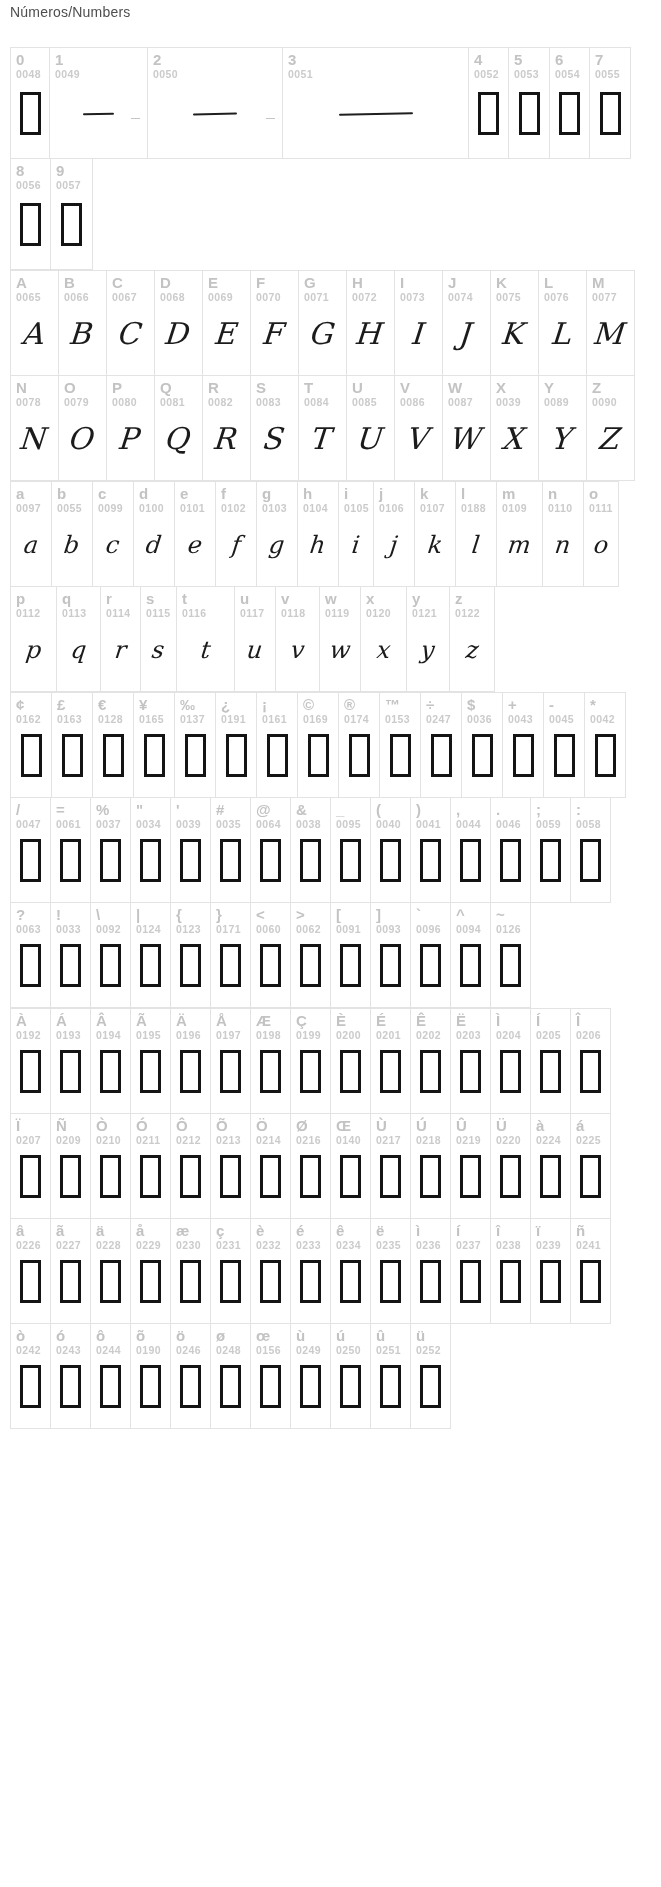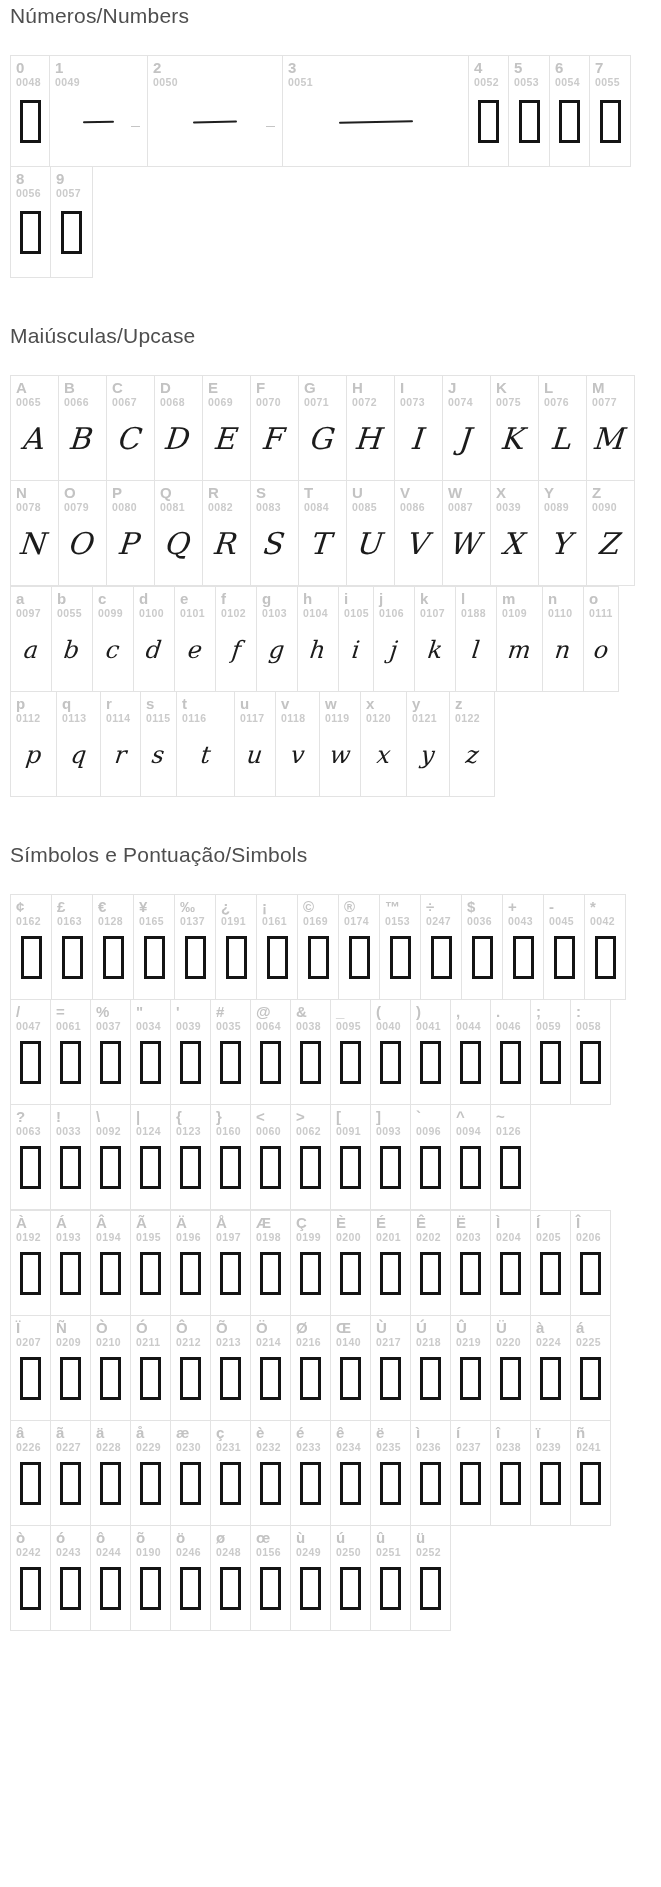--- a/index.html
+++ b/index.html
@@ -1,19 +1,19 @@
 <!DOCTYPE html>
 <html><head>
 <meta charset="utf-8">
 <style>
   html,body{margin:0;padding:0;background:#ffffff;}
   body{width:661px;min-height:1887px;font-family:"Liberation Sans",sans-serif;}
   .page{padding:2px 0 0 10px;}
   .section{margin:0;}
-  .title{font-size:21px;font-weight:400;color:#4e4e4e;margin:46px 0 27px 0;letter-spacing:.2px;}
+  .title{font-size:14px;font-weight:400;color:#4e4e4e;margin:46px 0 27px 0;letter-spacing:.2px;}
   .section:first-child .title{margin-top:2px;}
   .grid{width:max-content;}
   .row{display:flex;width:max-content;}
   .row + .row{margin-top:-1px;}
   .cell{box-sizing:border-box;border:1px solid #e3e3e3;margin-right:-1px;background:#fff;
         min-height:106px;padding:4px 0 6px 5px;display:flex;flex-direction:column;position:relative;}
   .numrow .cell{min-height:112px;}
   .ch{font-size:15px;font-weight:700;color:#c3c3c3;line-height:1.05;}
   .code{font-size:10.5px;font-weight:700;color:#cbcbcb;letter-spacing:.4px;line-height:1.3;}
   .glyph{flex:1;display:flex;align-items:center;justify-content:center;position:relative;
@@ -106,21 +106,20 @@
               <span class="ch">9</span>
               <span class="code">0057</span>
               <div class="glyph">
                 <span class="tofu"></span>
               </div>
             </div>
           </div>
         </div>
       </section>
       <section class="section upper">
-        <h2 class="title">Maiúsculas/Upcase</h2>
         <div class="grid">
           <div class="row">
             <div class="cell" style="width: 49px;">
               <span class="ch">A</span>
               <span class="code">0065</span>
               <div class="glyph">
                 <span class="script">A</span>
               </div>
             </div>
             <div class="cell" style="width: 49px;">
@@ -487,21 +486,20 @@
               <span class="ch">z</span>
               <span class="code">0122</span>
               <div class="glyph">
                 <span class="script">z</span>
               </div>
             </div>
           </div>
         </div>
       </section>
       <section class="section ">
-        <h2 class="title">Símbolos e Pontuação/Simbols</h2>
         <div class="grid">
           <div class="row">
             <div class="cell" style="width: 42px;">
               <span class="ch">¢</span>
               <span class="code">0162</span>
               <div class="glyph">
                 <span class="tofu"></span>
               </div>
             </div>
             <div class="cell" style="width: 42px;">
@@ -741,21 +739,21 @@
             </div>
             <div class="cell" style="width: 41px;">
               <span class="ch">{</span>
               <span class="code">0123</span>
               <div class="glyph">
                 <span class="tofu"></span>
               </div>
             </div>
             <div class="cell" style="width: 41px;">
               <span class="ch">}</span>
-              <span class="code">0160</span>
+              <span class="code">0171</span>
               <div class="glyph">
                 <span class="tofu"></span>
               </div>
             </div>
             <div class="cell" style="width: 41px;">
               <span class="ch">&lt;</span>
               <span class="code">0060</span>
               <div class="glyph">
                 <span class="tofu"></span>
               </div>

